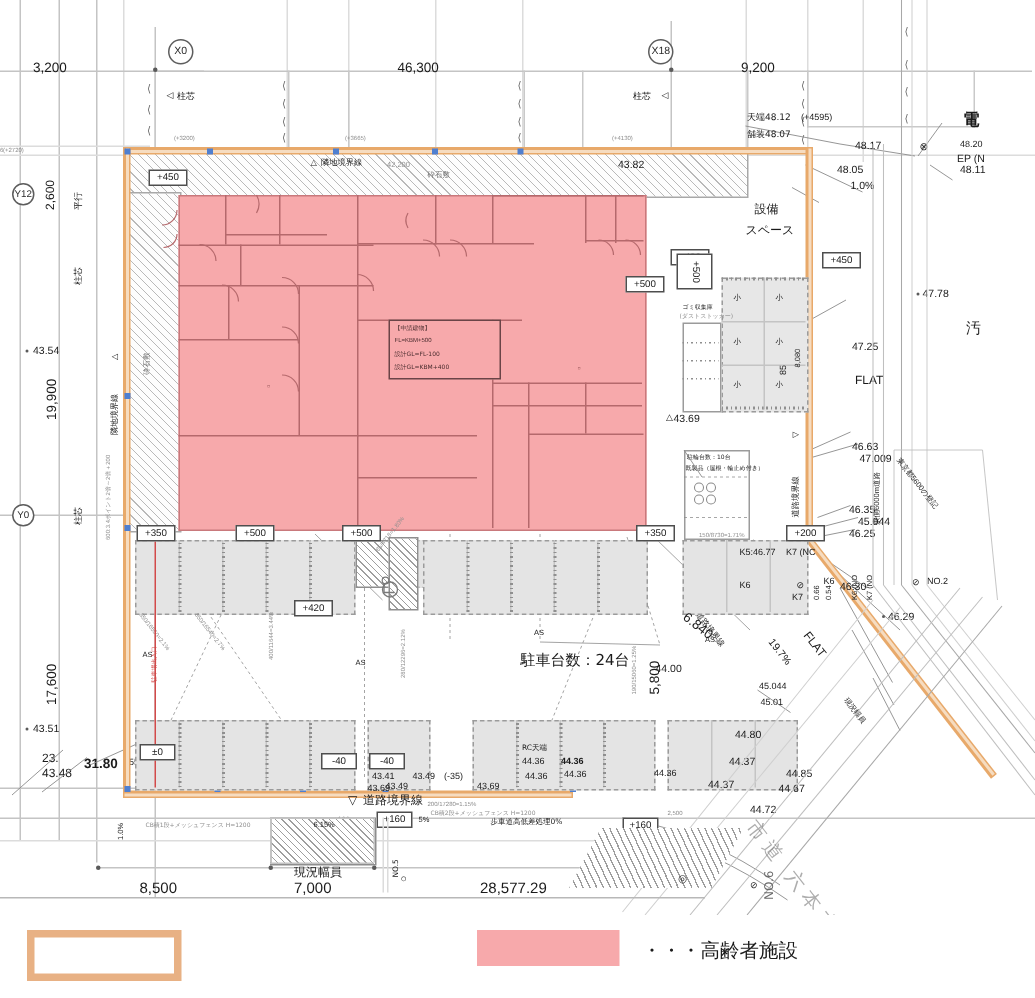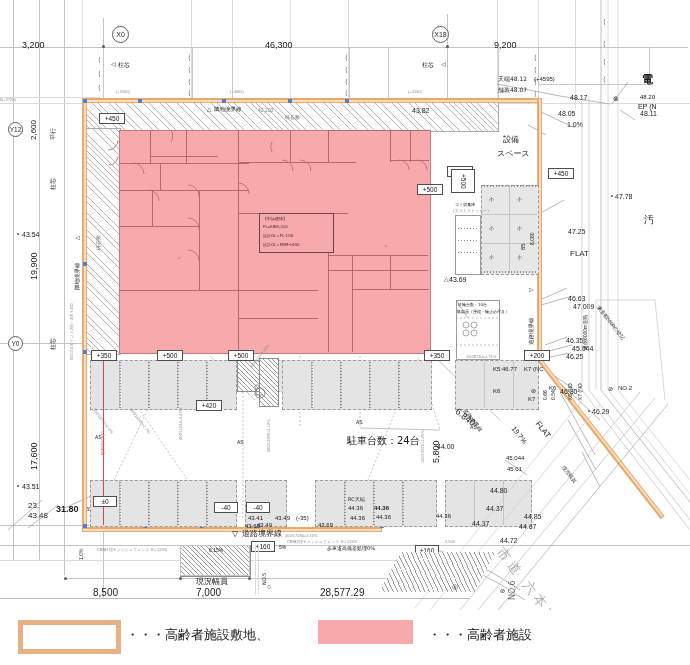--- a/index.html
+++ b/index.html
@@ -566,18 +566,17 @@
     <div class="t f6" style="left:318px;top:522px;">43.69</div>
     <div class="t f6" style="left:350px;top:515px;">44.36</div>
     <div class="t f6" style="left:436px;top:513px;">44.36</div>
 
     <div class="t f4 lgrey" style="left:445px;top:540px;">2,500</div>
 
   </div>
 
   <div id="legend">
     <div class="lgbox" style="left:18px;top:10px;width:93px;height:24px;"></div>
-    <div class="t f13 jp" style="left:126px;top:18px;">・・・高齢者施設敷地、</div>
     <div class="lgswatch" style="left:318px;top:10px;width:95px;height:24px;"></div>
     <div class="t f13 jp" style="left:428px;top:18px;">・・・高齢者施設</div>
   </div>
 
 </div>
 
 </body></html>

